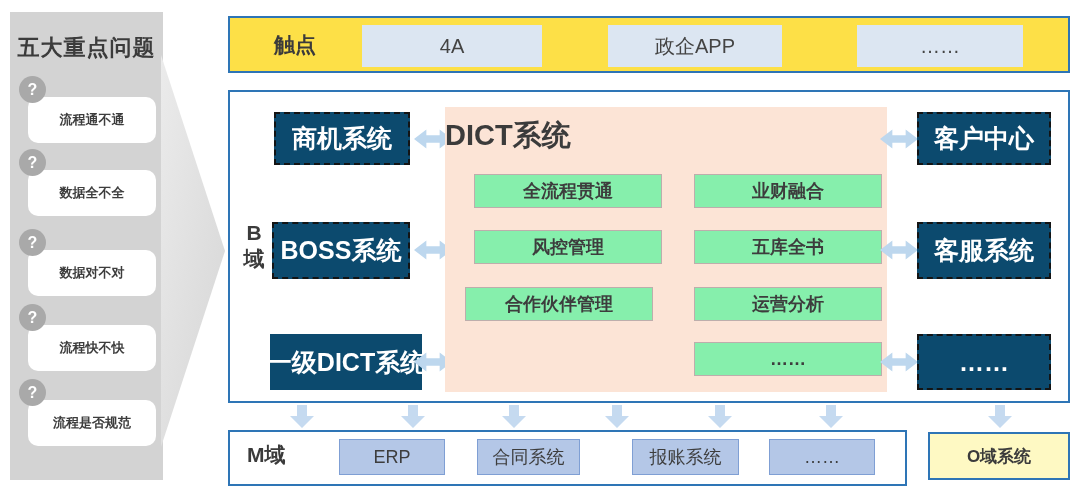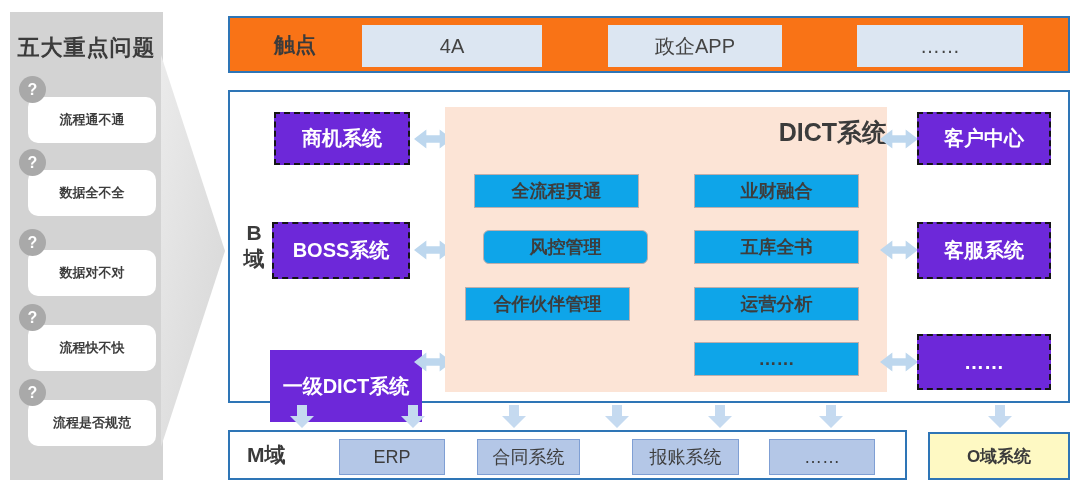--- a/index.html
+++ b/index.html
@@ -18,64 +18,64 @@
              background:#a9a9a9; color:#ffffff; font-size:16px; font-weight:bold;
              display:flex; align-items:center; justify-content:center; }
 
   
   .flow-arrow { position:absolute; left:161px; top:55px; width:64px; height:392px;
                 background:linear-gradient(100deg,#ebebeb 0%,#dedede 60%,#d6d6d6 100%);
                 clip-path:polygon(0 0, 100% 50%, 0 100%); }
 
   
   .topbar { position:absolute; left:228px; top:16px; width:842px; height:57px;
-            background:#f97316; border:2px solid #2e75b6; }
+            background:#fde047; border:2px solid #2e75b6; }
   .topbar-label { position:absolute; left:44px; top:0; height:53px; display:flex; align-items:center;
                   font-size:21px; font-weight:bold; color:#3b3b3b; }
   .chip { position:absolute; top:7px; height:42px; background:#dce6f2; color:#444444;
           font-size:20px; display:flex; align-items:center; justify-content:center; }
   .chip-0{left:132px; width:180px;} .chip-1{left:378px; width:174px;} .chip-2{left:627px; width:166px;}
 
   
   .main-panel { position:absolute; left:228px; top:90px; width:842px; height:313px;
                 background:#ffffff; border:2px solid #2e75b6; }
   .domain-label { position:absolute; left:9px; top:128px; width:30px; font-size:21px; font-weight:bold;
                   color:#3b3b3b; line-height:1.25; word-break:break-all; text-align:center; }
-  .sys-box { position:absolute; background:#6d28d9; color:#ffffff; font-size:20px; font-weight:bold;
+  .sys-box { position:absolute; background:#0c4a6e; color:#ffffff; font-size:25px; font-weight:bold;
              display:flex; align-items:center; justify-content:center; white-space:nowrap; }
   .sys-box.dashed { border:2px dashed #141414; }
   .b-0{left:44px; top:20px; width:136px; height:53px;}
   .b-1{left:42px; top:130px; width:138px; height:57px;}
-  .b-2{left:40px; top:258px; width:152px; height:72px;}
+  .b-2{left:40px; top:242px; width:152px; height:56px;}
   .r-0{left:687px; top:20px; width:134px; height:53px;}
   .r-1{left:687px; top:130px; width:134px; height:57px;}
   .r-2{left:687px; top:242px; width:134px; height:56px;}
   .harrow { position:absolute; width:38px; height:22px; }
   .harrow path { fill:#bdd7ee; }
   .la-0{left:184px; top:36px;} .la-1{left:184px; top:147px;} .la-2{left:184px; top:259px;}
   .ra-0{left:650px; top:36px;} .ra-1{left:650px; top:147px;} .ra-2{left:650px; top:259px;}
 
   
   .center-panel { position:absolute; left:215px; top:15px; width:442px; height:285px; background:#fce4d6; }
-  .dict-title { padding-top:9px; text-align:right; font-size:25px; font-weight:bold; color:#3b3b3b; }
-  .feature { position:absolute; width:165px; height:34px; background:#0ea5e9; border:1px solid #bdaeac;
+  .dict-title { padding-top:9px; text-align:left; font-size:29px; font-weight:bold; color:#3b3b3b; }
+  .feature { position:absolute; width:188px; height:34px; background:#86efac; border:1px solid #bdaeac;
              color:#3d3d3d; font-size:18px; font-weight:bold;
              display:flex; align-items:center; justify-content:center; white-space:nowrap; }
   .f-0{left:29px;  top:67px;}  .f-1{left:249px; top:67px;}
-  .f-2{left:38px;  top:123px;border-radius:6px;} .f-3{left:249px; top:123px;}
+  .f-2{left:29px;  top:123px;} .f-3{left:249px; top:123px;}
   .f-4{left:20px;  top:180px;} .f-5{left:249px; top:180px;}
   .f-6{left:29px;  top:235px;} .f-7{left:249px; top:235px;}
 
   
   .darrow { position:absolute; top:405px; width:24px; height:23px; }
   .darrow path { fill:#c5daf0; }
   .d-0{left:290px;} .d-1{left:401px;} .d-2{left:502px;} .d-3{left:605px;} .d-4{left:708px;} .d-5{left:819px;} .d-6{left:988px;}
 
   
-  .bottom-left { position:absolute; left:228px; top:430px; width:679px; height:50px;
+  .bottom-left { position:absolute; left:228px; top:430px; width:679px; height:56px;
                  background:#ffffff; border:2px solid #2e75b6; }
   .bottom-label { position:absolute; left:17px; top:0; height:46px; display:flex; align-items:center;
                   font-size:21px; font-weight:bold; color:#3b3b3b; }
   .mchip { position:absolute; top:7px; height:36px; background:#b4c7e7; border:1px solid #7f9fd4;
            color:#3d3d3d; font-size:18px; display:flex; align-items:center; justify-content:center; }
   .m-0{left:109px; width:106px;} .m-1{left:247px; width:103px;} .m-2{left:402px; width:107px;} .m-3{left:539px; width:106px;}
   .bottom-right { position:absolute; left:928px; top:432px; width:142px; height:48px;
                   background:#fef9c3; border:2px solid #2e75b6;
                   display:flex; align-items:center; justify-content:center;
                   font-size:17px; font-weight:bold; color:#3b3b3b; }

